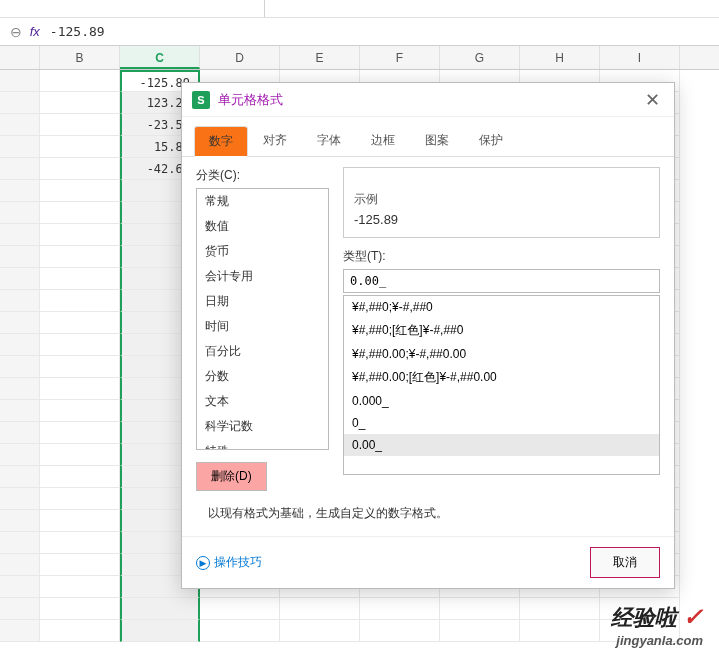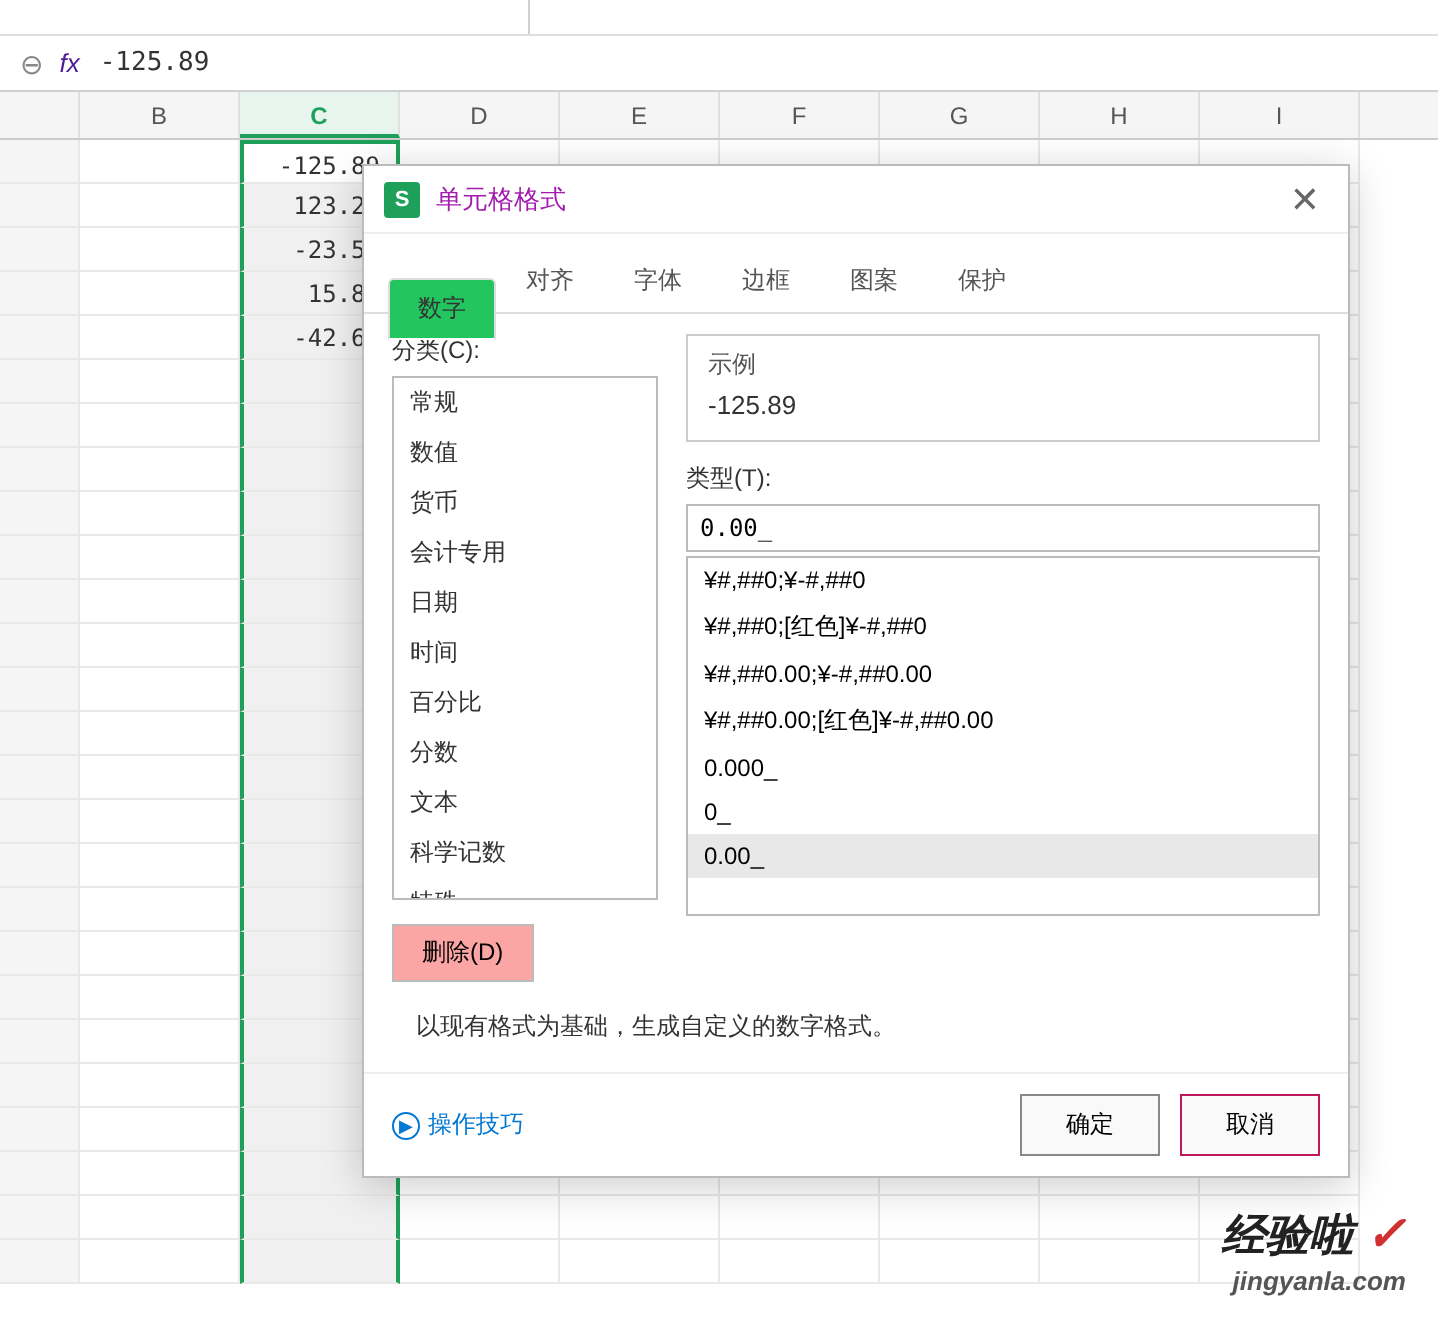--- a/index.html
+++ b/index.html
@@ -24,32 +24,32 @@
 .cell.selcol.first { border-top: 2px solid #1fa05a; background: #fff; }
 
 .dialog { position: absolute; left: 181px; top: 82px; width: 494px; background: #fff; border: 1px solid #bbb; box-shadow: 0 4px 20px rgba(0,0,0,.2); }
 .dlg-title { display: flex; align-items: center; height: 34px; padding: 0 10px; border-bottom: 1px solid #eee; }
 .dlg-logo { width: 18px; height: 18px; background: #1fa05a; color: #fff; font-size: 11px; text-align: center; line-height: 18px; border-radius: 2px; margin-right: 8px; font-weight: bold; }
 .dlg-title-text { flex: 1; font-size: 13px; color: #a21caf; }
 .dlg-close { font-size: 18px; color: #666; cursor: pointer; padding: 0 4px; }
 
 .tabs { display: flex; padding: 8px 12px 0; gap: 0; border-bottom: 1px solid #ddd; }
 .tab { padding: 6px 14px; font-size: 12px; color: #555; cursor: pointer; border: 1px solid transparent; }
-.tab.active { border: 1px solid #ddd; border-bottom: 1px solid #fff; background: #22c55e; color: #333; position: relative; top: 14px; border-radius: 3px 3px 0 0; }
+.tab.active { border: 1px solid #ddd; border-bottom: 1px solid #fff; background: #f97316; color: #333; position: relative; top: 1px; border-radius: 3px 3px 0 0; }
 
 .dlg-body { padding: 10px 14px; display: flex; gap: 14px; }
 .cat-col { width: 133px; }
 .cat-label { font-size: 12px; color: #333; margin-bottom: 4px; }
 .cat-list { border: 1px solid #bbb; height: 262px; overflow: auto; }
 .cat-item { padding: 4px 8px; font-size: 12px; color: #333; cursor: pointer; }
 
 .del-btn { margin-top: 12px; padding: 5px 14px; border: 1px solid #bbb; background: #fca5a5; font-size: 12px; cursor: pointer; }
 
 .right-col { flex: 1; }
-.example-box { border: 1px solid #ccc; padding: 6px 10px 10px; margin-bottom: 10px; }
+.example-box { border: 1px solid #ccc; padding: 23px 10px 10px; margin-bottom: 10px; }
 .example-label { font-size: 12px; color: #555; margin-bottom: 4px; }
 .example-val { font-size: 13px; color: #333; }
 .type-label { font-size: 12px; color: #333; margin-bottom: 4px; }
 .type-input { width: 100%; border: 1px solid #bbb; padding: 4px 6px; font-size: 12px; font-family: monospace; }
 .type-list { border: 1px solid #bbb; margin-top: 2px; height: 180px; overflow-y: scroll; position: relative; }
 .type-item { padding: 4px 8px; font-size: 12px; font-family: Arial; cursor: pointer; }
 .type-item.selected { background: #e8e8e8; }
 
 .hint { padding: 4px 26px 14px; font-size: 12px; color: #333; font-family: Liberation Mono, monospace; }
 
@@ -431,21 +431,20 @@
         </div>
     </div>
   </div>
   <div class="hint">以现有格式为基础，生成自定义的数字格式。</div>
   <div class="dlg-footer">
     <span class="tips-link">
       <span class="tips-icon">▶</span>
       <span>操作技巧</span>
     </span>
     <span class="footer-spacer"></span>
-    <button class="btn primary">确定</button>
     <button class="btn">取消</button>
   </div>
 </div>
 
 <div class="watermark">
   <div class="wm1"><span>经验啦</span> <span class="wm-check">✓</span></div>
   <div class="wm2">jingyanla.com</div>
 </div>
 
 </body></html>

